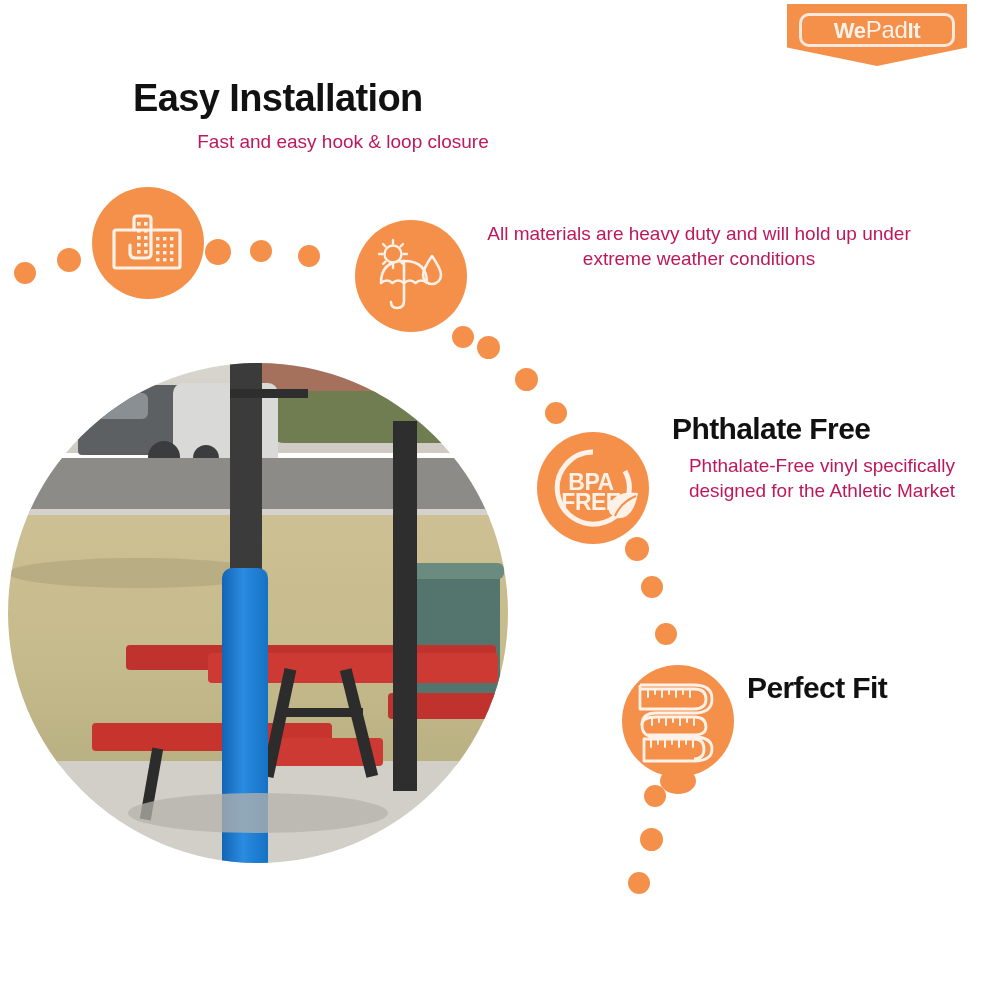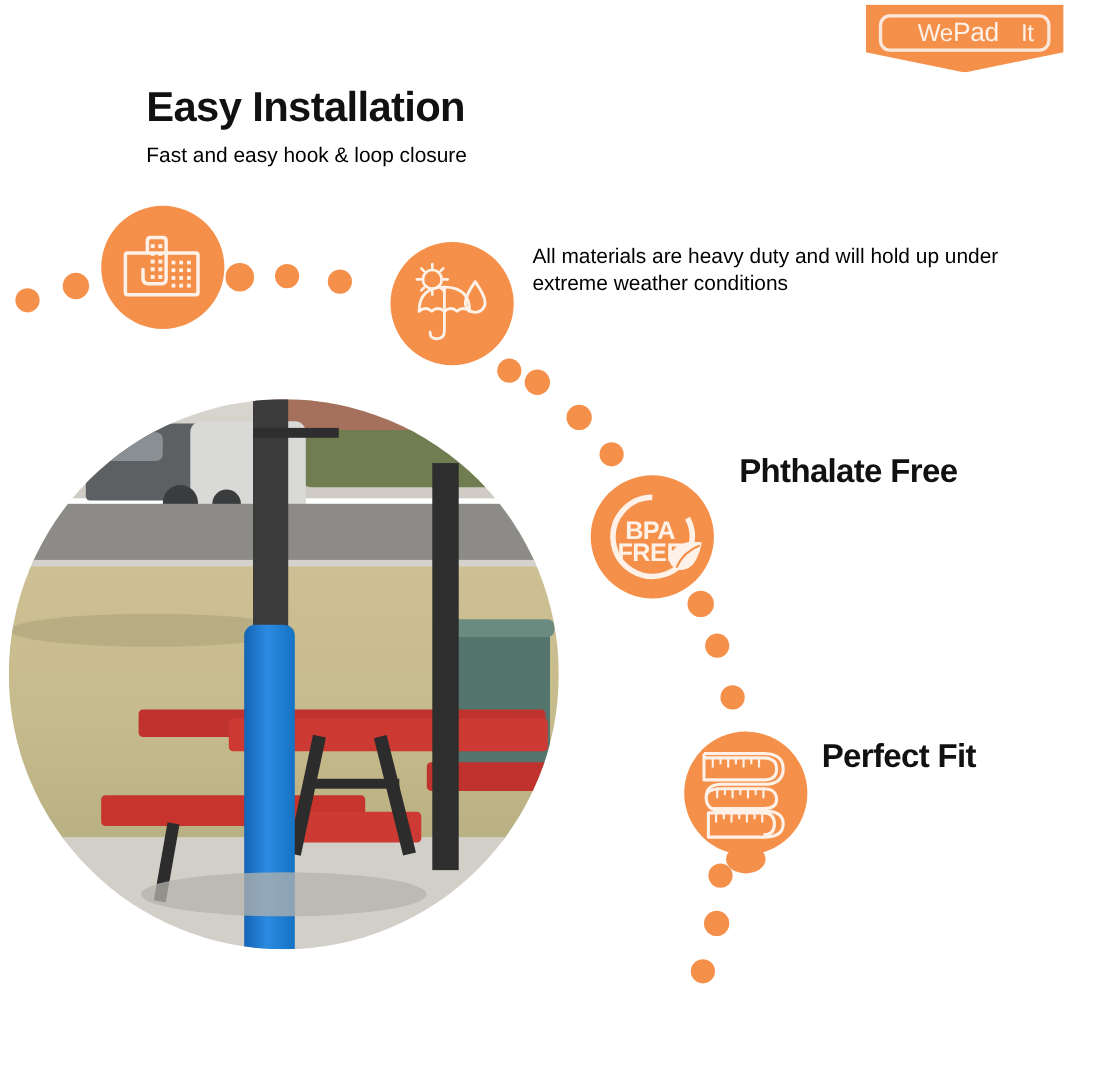--- a/index.html
+++ b/index.html
@@ -32,21 +32,21 @@
     border-radius: 10px;
     display: flex; align-items: center; justify-content: center;
   }
   #logo-text {
     color: #FDF1E8;
     font-size: 22px;
     letter-spacing: -0.3px;
     white-space: nowrap;
     line-height: 1;
   }
-  #logo-text .lw { font-weight: 400; margin-left: 20px; }
+  #logo-text .lw { font-weight: 700; }
   #logo-text .lb { font-weight: 400; font-size: 24px; }
 
   
   .dot {
     position: absolute;
     background: #F5904B;
     border-radius: 50%;
   }
 
   
@@ -60,22 +60,23 @@
 
   
   .feature-title {
     font-weight: 900;
     color: #111111;
     letter-spacing: -0.6px;
     line-height: 1.08;
   }
   .feature-desc {
     font-weight: 400;
-    color: #000000;
+    color: #be185d;
     line-height: 1.32;
+    text-align: center;
   }
 
   #blk-easy { position: absolute; left: 133px; top: 78px; width: 420px; }
   #blk-easy .feature-title { font-size: 38px; }
   #blk-easy .feature-desc { font-size: 19px; margin-top: 10px; }
 
   #blk-weather { position: absolute; left: 484px; top: 212px; width: 430px; }
   #blk-weather .feature-title { font-size: 30px; }
   #blk-weather .feature-desc { font-size: 19px; margin-top: 9px; }
 
@@ -242,20 +243,21 @@
     <div class="feature-title">Easy Installation</div>
     <div class="feature-desc">Fast and easy hook &amp; loop closure</div>
   </div>
 
   <div id="blk-weather">
     <div class="feature-desc">All materials are heavy duty and will hold up under extreme weather conditions</div>
   </div>
 
   <div id="blk-phthalate">
     <div class="feature-title">Phthalate Free</div>
+    <div class="feature-desc">Phthalate-Free vinyl specifically designed for the Athletic Market</div>
   </div>
 
   <div id="blk-fit">
     <div class="feature-title">Perfect Fit</div>
   </div>
 
   <div id="photo-circle">
     <div id="photo-scene">
 
       <div class="ph" style="left:0;top:0;width:500px;height:90px;background:linear-gradient(180deg,#d8d5cf,#cfcbc4);"></div>

